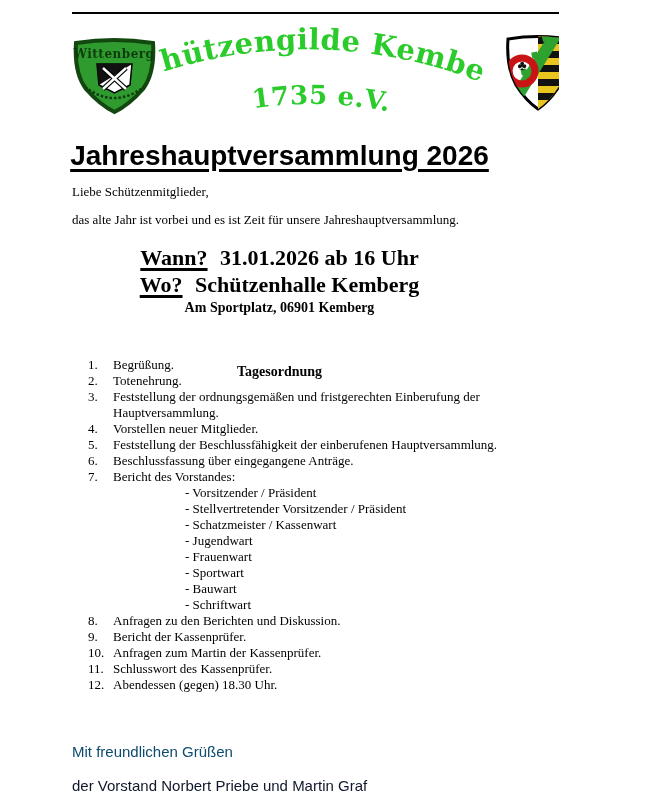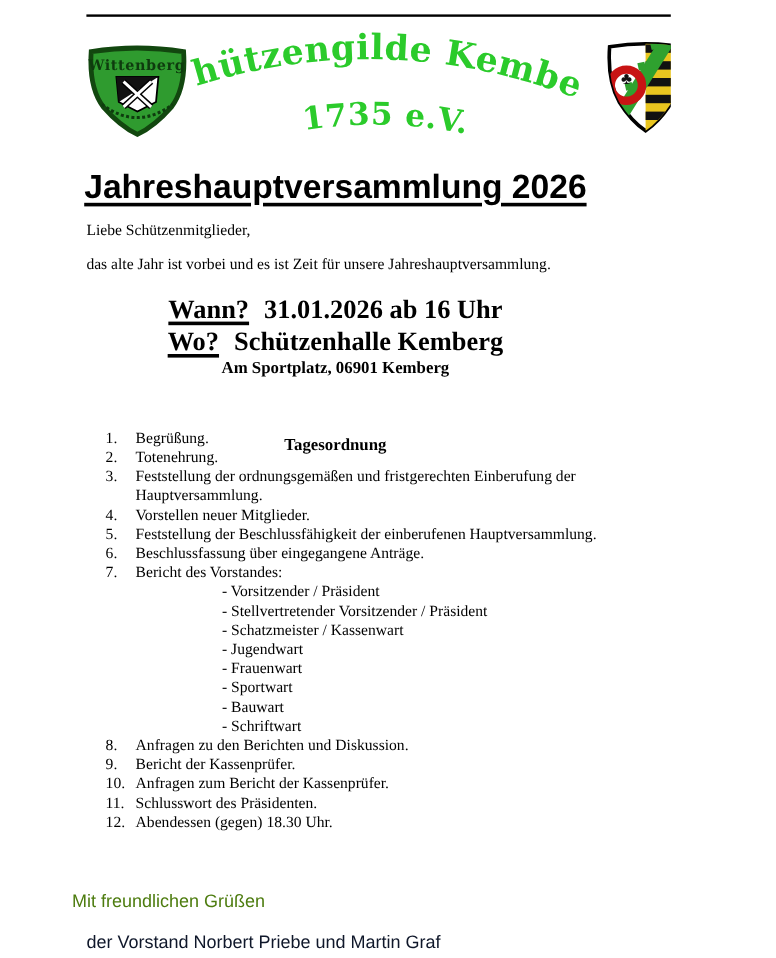--- a/index.html
+++ b/index.html
@@ -27,22 +27,22 @@
   .when .val,.where .val{margin-left:7px;margin-top:24px;}
   .address{position:absolute;top:300px;left:0;width:100%;text-align:center;font-weight:bold;font-size:14px;}
   .agenda-title{position:absolute;top:316px;left:0;width:100%;text-align:center;font-weight:bold;font-size:14px;margin-top:48px;}
 
   .agenda{position:absolute;top:357px;left:88px;width:475px;font-size:13px;line-height:16px;}
   .agenda-row{display:flex;}
   .agenda-num{flex:0 0 25px;width:25px;}
   .agenda-text{width:424px;}
   .agenda-sub{padding-left:97px;}
 
-  .closing{position:absolute;top:743px;left:60px;font-family:"Liberation Sans", sans-serif;
-           font-size:15px;color:#4d7c0f;}
+  .closing{position:absolute;top:743px;left:72px;font-family:"Liberation Sans", sans-serif;
+           font-size:15px;color:#0c4a6e;}
   .signature{position:absolute;top:777px;left:72px;font-family:"Liberation Sans", sans-serif;
              font-size:15px;color:#0f172a;}
   .fraktur{font-family:"DejaVu Serif", serif;font-weight:bold;letter-spacing:0.5px;}
 </style>
 </head>
 <body>
 
 <div class="page">
 
   <div class="top-rule"></div>
@@ -159,25 +159,25 @@
       <div class="agenda-row">
         <span class="agenda-num">8.</span>
         <span class="agenda-text">Anfragen zu den Berichten und Diskussion.</span>
       </div>
       <div class="agenda-row">
         <span class="agenda-num">9.</span>
         <span class="agenda-text">Bericht der Kassenprüfer.</span>
       </div>
       <div class="agenda-row">
         <span class="agenda-num">10.</span>
-        <span class="agenda-text">Anfragen zum Bericht der Kassenprüfer.</span>
+        <span class="agenda-text">Anfragen zum Martin der Kassenprüfer.</span>
       </div>
       <div class="agenda-row">
         <span class="agenda-num">11.</span>
-        <span class="agenda-text">Schlusswort des Präsidenten.</span>
+        <span class="agenda-text">Schlusswort des Kassenprüfer.</span>
       </div>
       <div class="agenda-row">
         <span class="agenda-num">12.</span>
         <span class="agenda-text">Abendessen (gegen) 18.30 Uhr.</span>
       </div>
     </div>
 
   <div class="closing">Mit freundlichen Grüßen</div>
   <div class="signature">der Vorstand Norbert Priebe und Martin Graf</div>
 

